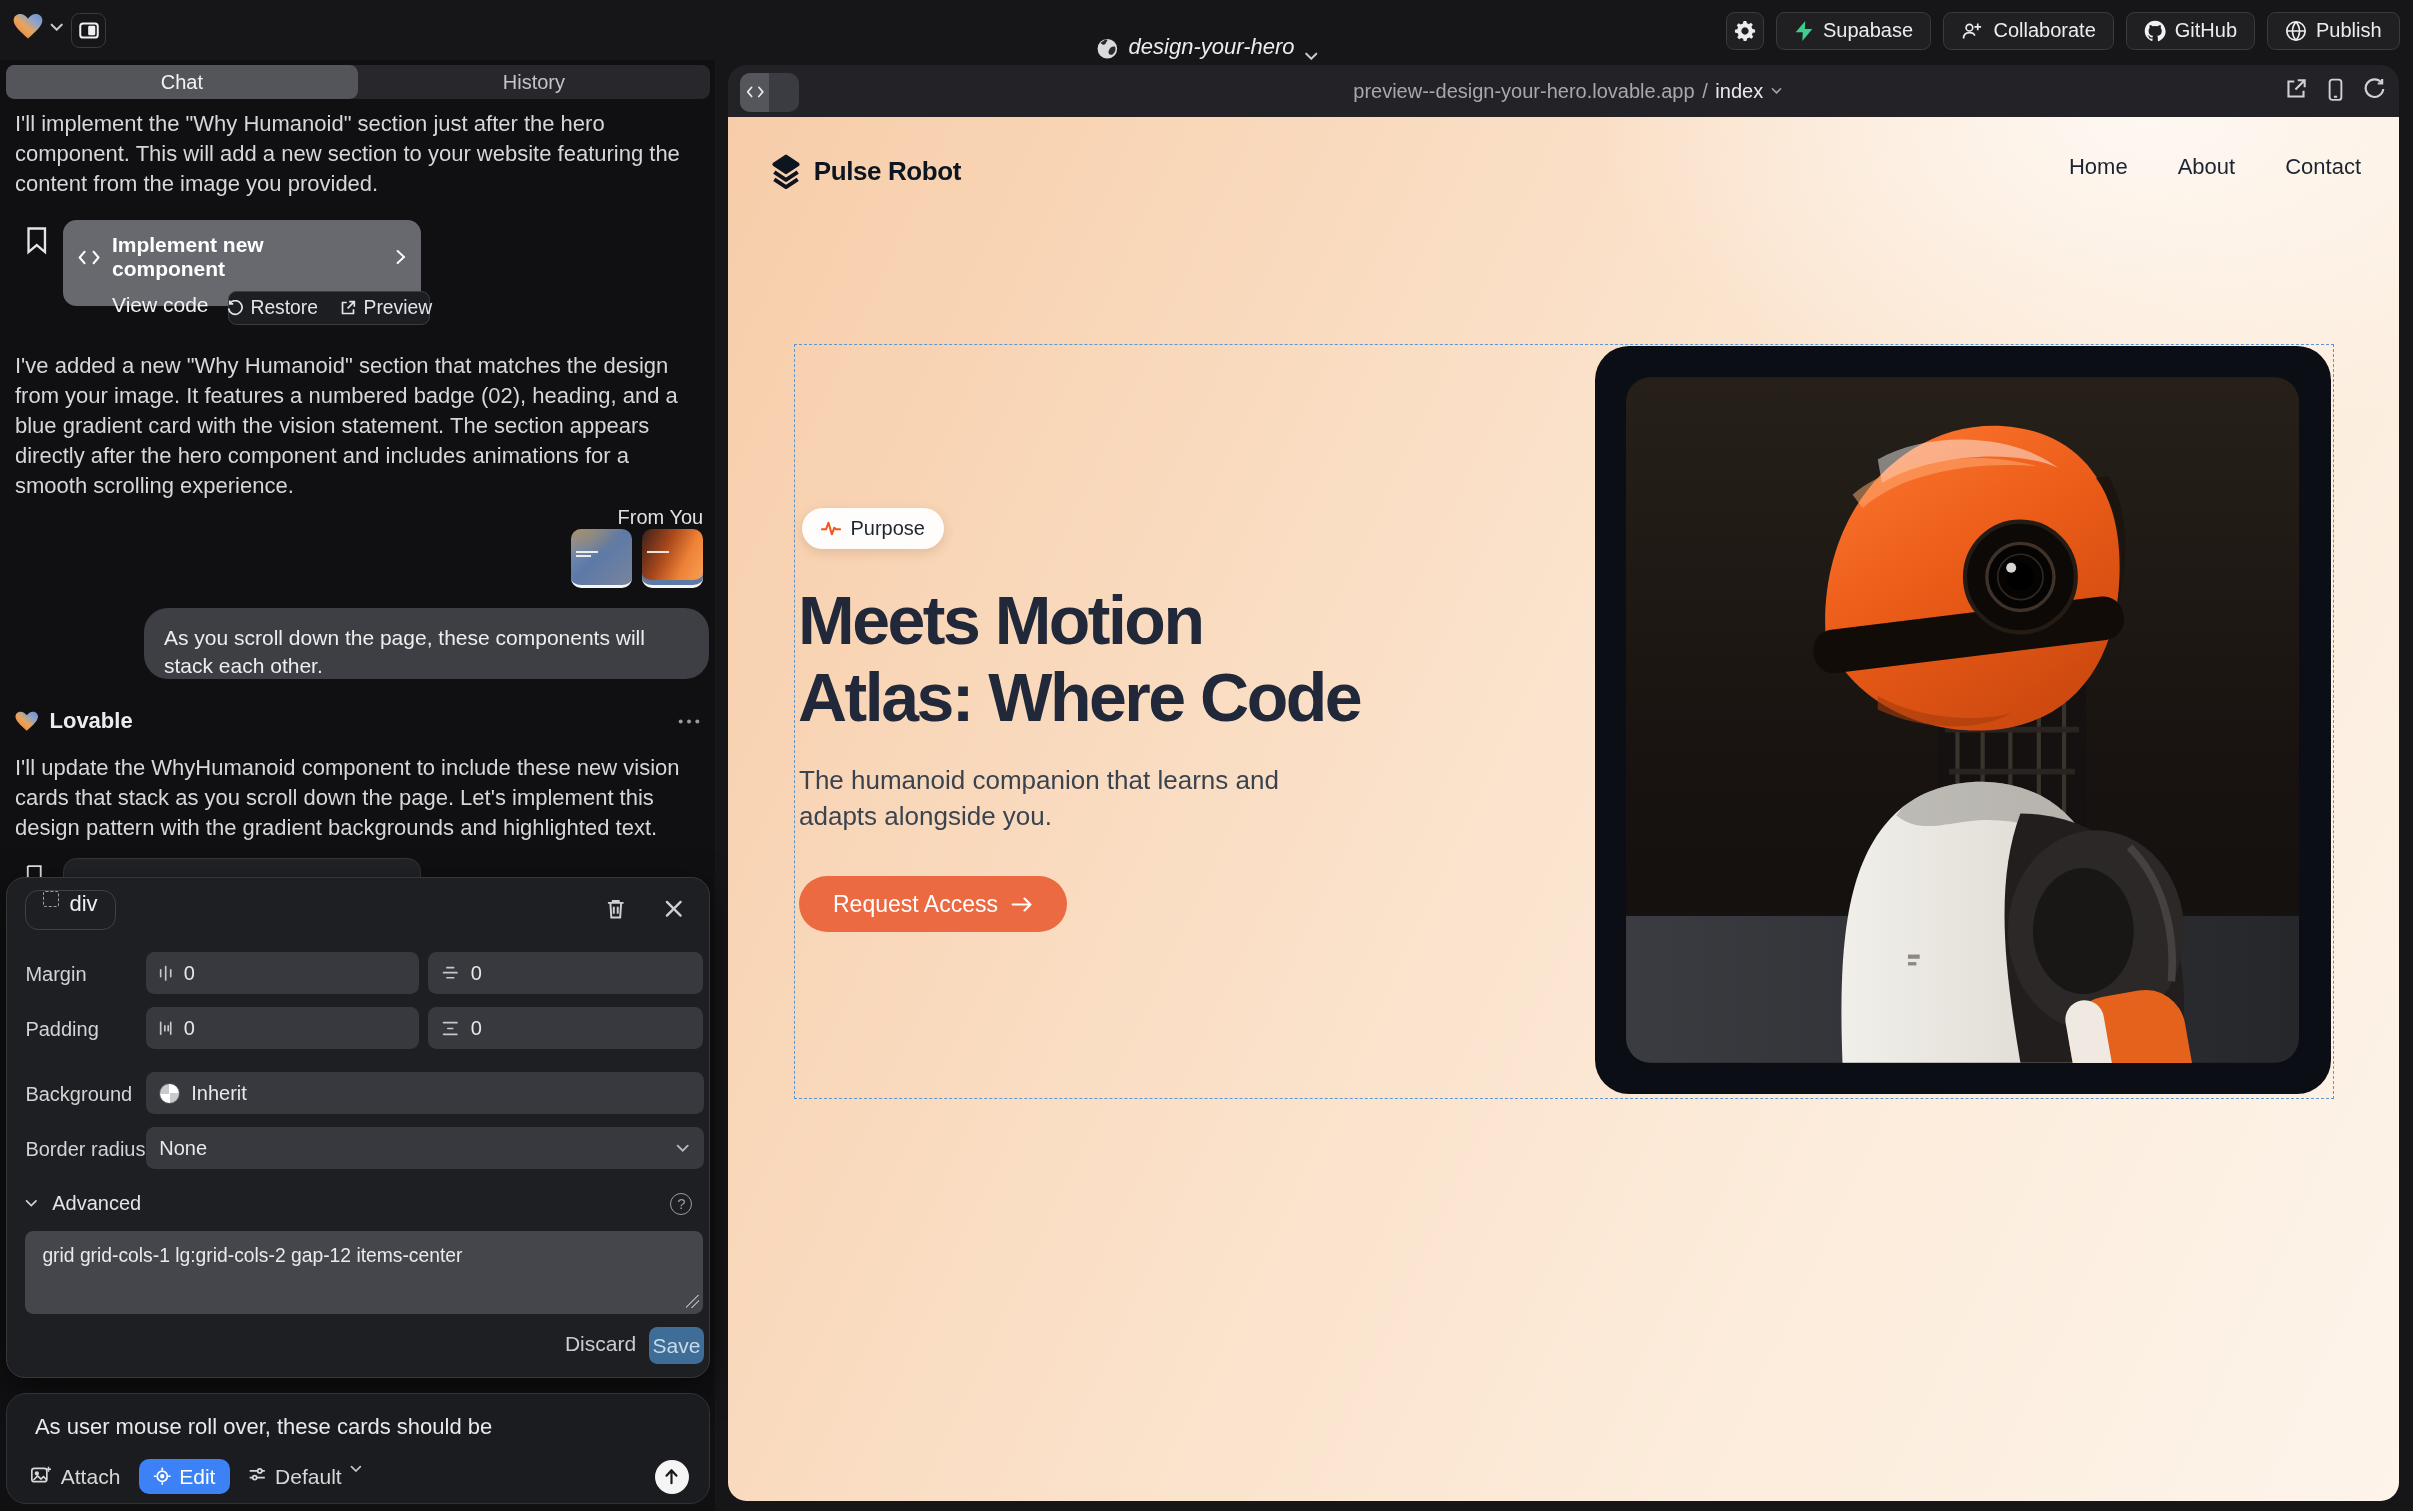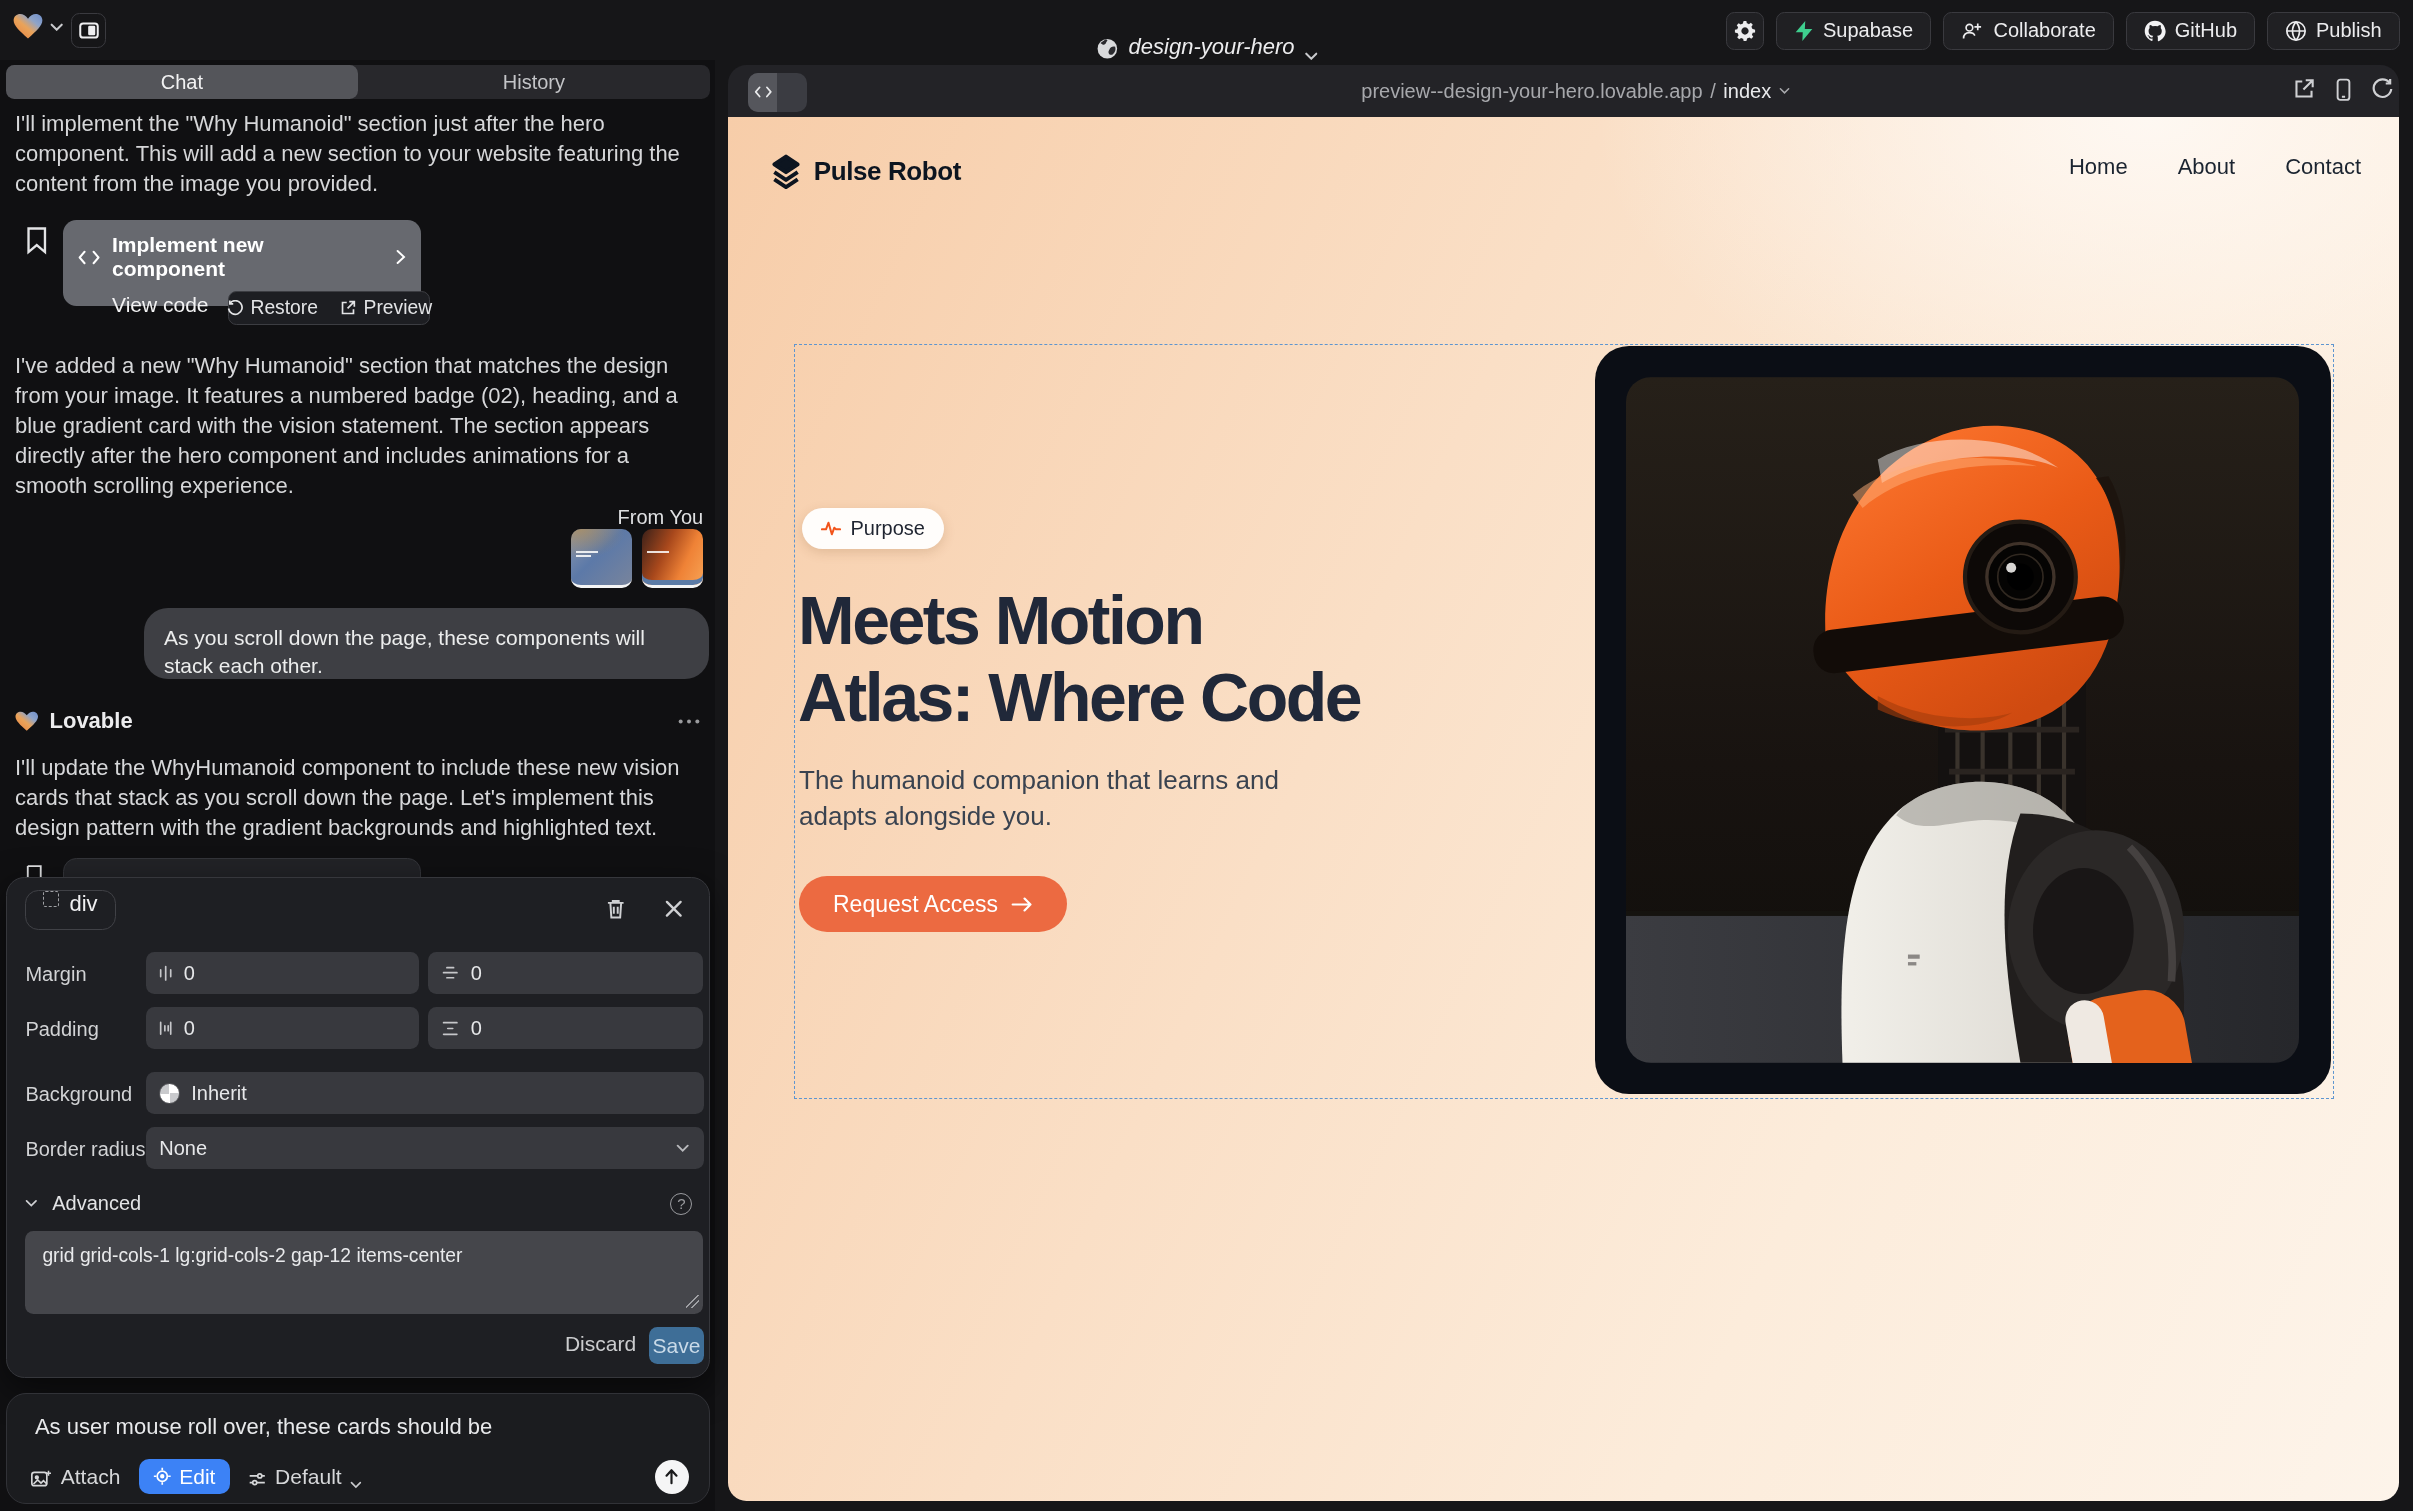--- a/index.html
+++ b/index.html
@@ -56,28 +56,28 @@
   .insp-ta { position:absolute; left:18.5px; top:353px; width:678px; height:83px; background:#45464b; border:none; border-radius:8.4px; resize:none; padding:14.3px 17px; font-size:19.3px; color:#e9eaec; font-family:"Liberation Sans",sans-serif; outline:none; }
   .ta-grip { position:absolute; left:679px; top:417px; width:13.4px; height:13.4px; background:
      linear-gradient(135deg, transparent 0 45%, #9fa0a4 45% 52%, transparent 52% 68%, #9fa0a4 68% 75%, transparent 75%); }
   .discard { position:absolute; left:558px; top:454px; font-size:21px; color:#cbccce; }
   .save { position:absolute; left:642px; top:449px; width:55px; height:37px; background:#3e6e97; border-radius:8.4px; display:flex; align-items:center; justify-content:center; font-size:21px; color:#c9dae8; }
 
   
   .composer { position:absolute; left:5.9px; top:1333px; width:704px; height:111px; background:#1b1c1f; border:0.8px solid #313237; border-radius:20px; }
   .composer .text { position:absolute; left:28px; top:20px; font-size:22px; color:#e8e9eb; }
   .c-row { position:absolute; left:23.5px; top:65px; right:20px; display:flex; align-items:center; gap:18.5px; }
-  .c-item { display:flex; align-items:flex-end; gap:8.4px; font-size:21px; color:#d6d7d9; }
+  .c-item { display:flex; align-items:flex-start; gap:8.4px; font-size:21px; color:#d6d7d9; }
   .edit-pill { height:35px; background:#3c82f6; border-radius:10px; display:flex; align-items:center; gap:7.6px; padding:0 14.3px; font-size:21px; color:#fff; }
   .c-row .spacer { flex:1; }
   .send { width:34px; height:34px; border-radius:50%; background:#f5f5f6; display:flex; align-items:center; justify-content:center; }
 
   
   .preview { position:absolute; left:728px; top:65px; width:1671px; height:1436px; background:#232327; border-radius:18.5px; overflow:hidden; }
-  .ptoolbar { position:absolute; left:12px; top:0; width:100%; height:59px; }
+  .ptoolbar { position:absolute; left:4px; top:0; width:100%; height:59px; }
   .code-toggle { position:absolute; left:8.4px; top:7.6px; width:59px; height:39px; background:#3b3c42; border-radius:10px; overflow:hidden; display:flex; }
   .code-toggle .half-a { width:29px; height:100%; background:#55565c; display:flex; align-items:center; justify-content:center; color:#e9eaec; }
   .purl { position:absolute; left:0; right:0; top:0; height:52px; display:flex; align-items:center; justify-content:center; gap:7.6px; font-size:20px; color:#a7a8ac; }
   .purl b { color:#e9eaec; font-weight:normal; }
   .ptools { position:absolute; right:17px; top:13.4px; display:flex; gap:20px; color:#cfd0d3; }
 
   
   .site { position:absolute; left:0; top:52px; width:1671px; height:1384px; overflow:hidden;
           background: radial-gradient(1008px 588px at 85% 0%, #fef8f2 0%, rgba(254,248,242,0) 55%),
                       linear-gradient(115deg, #f7cda9 0%, #fadfc6 38%, #fcecdb 68%, #fdf4ea 100%); }

